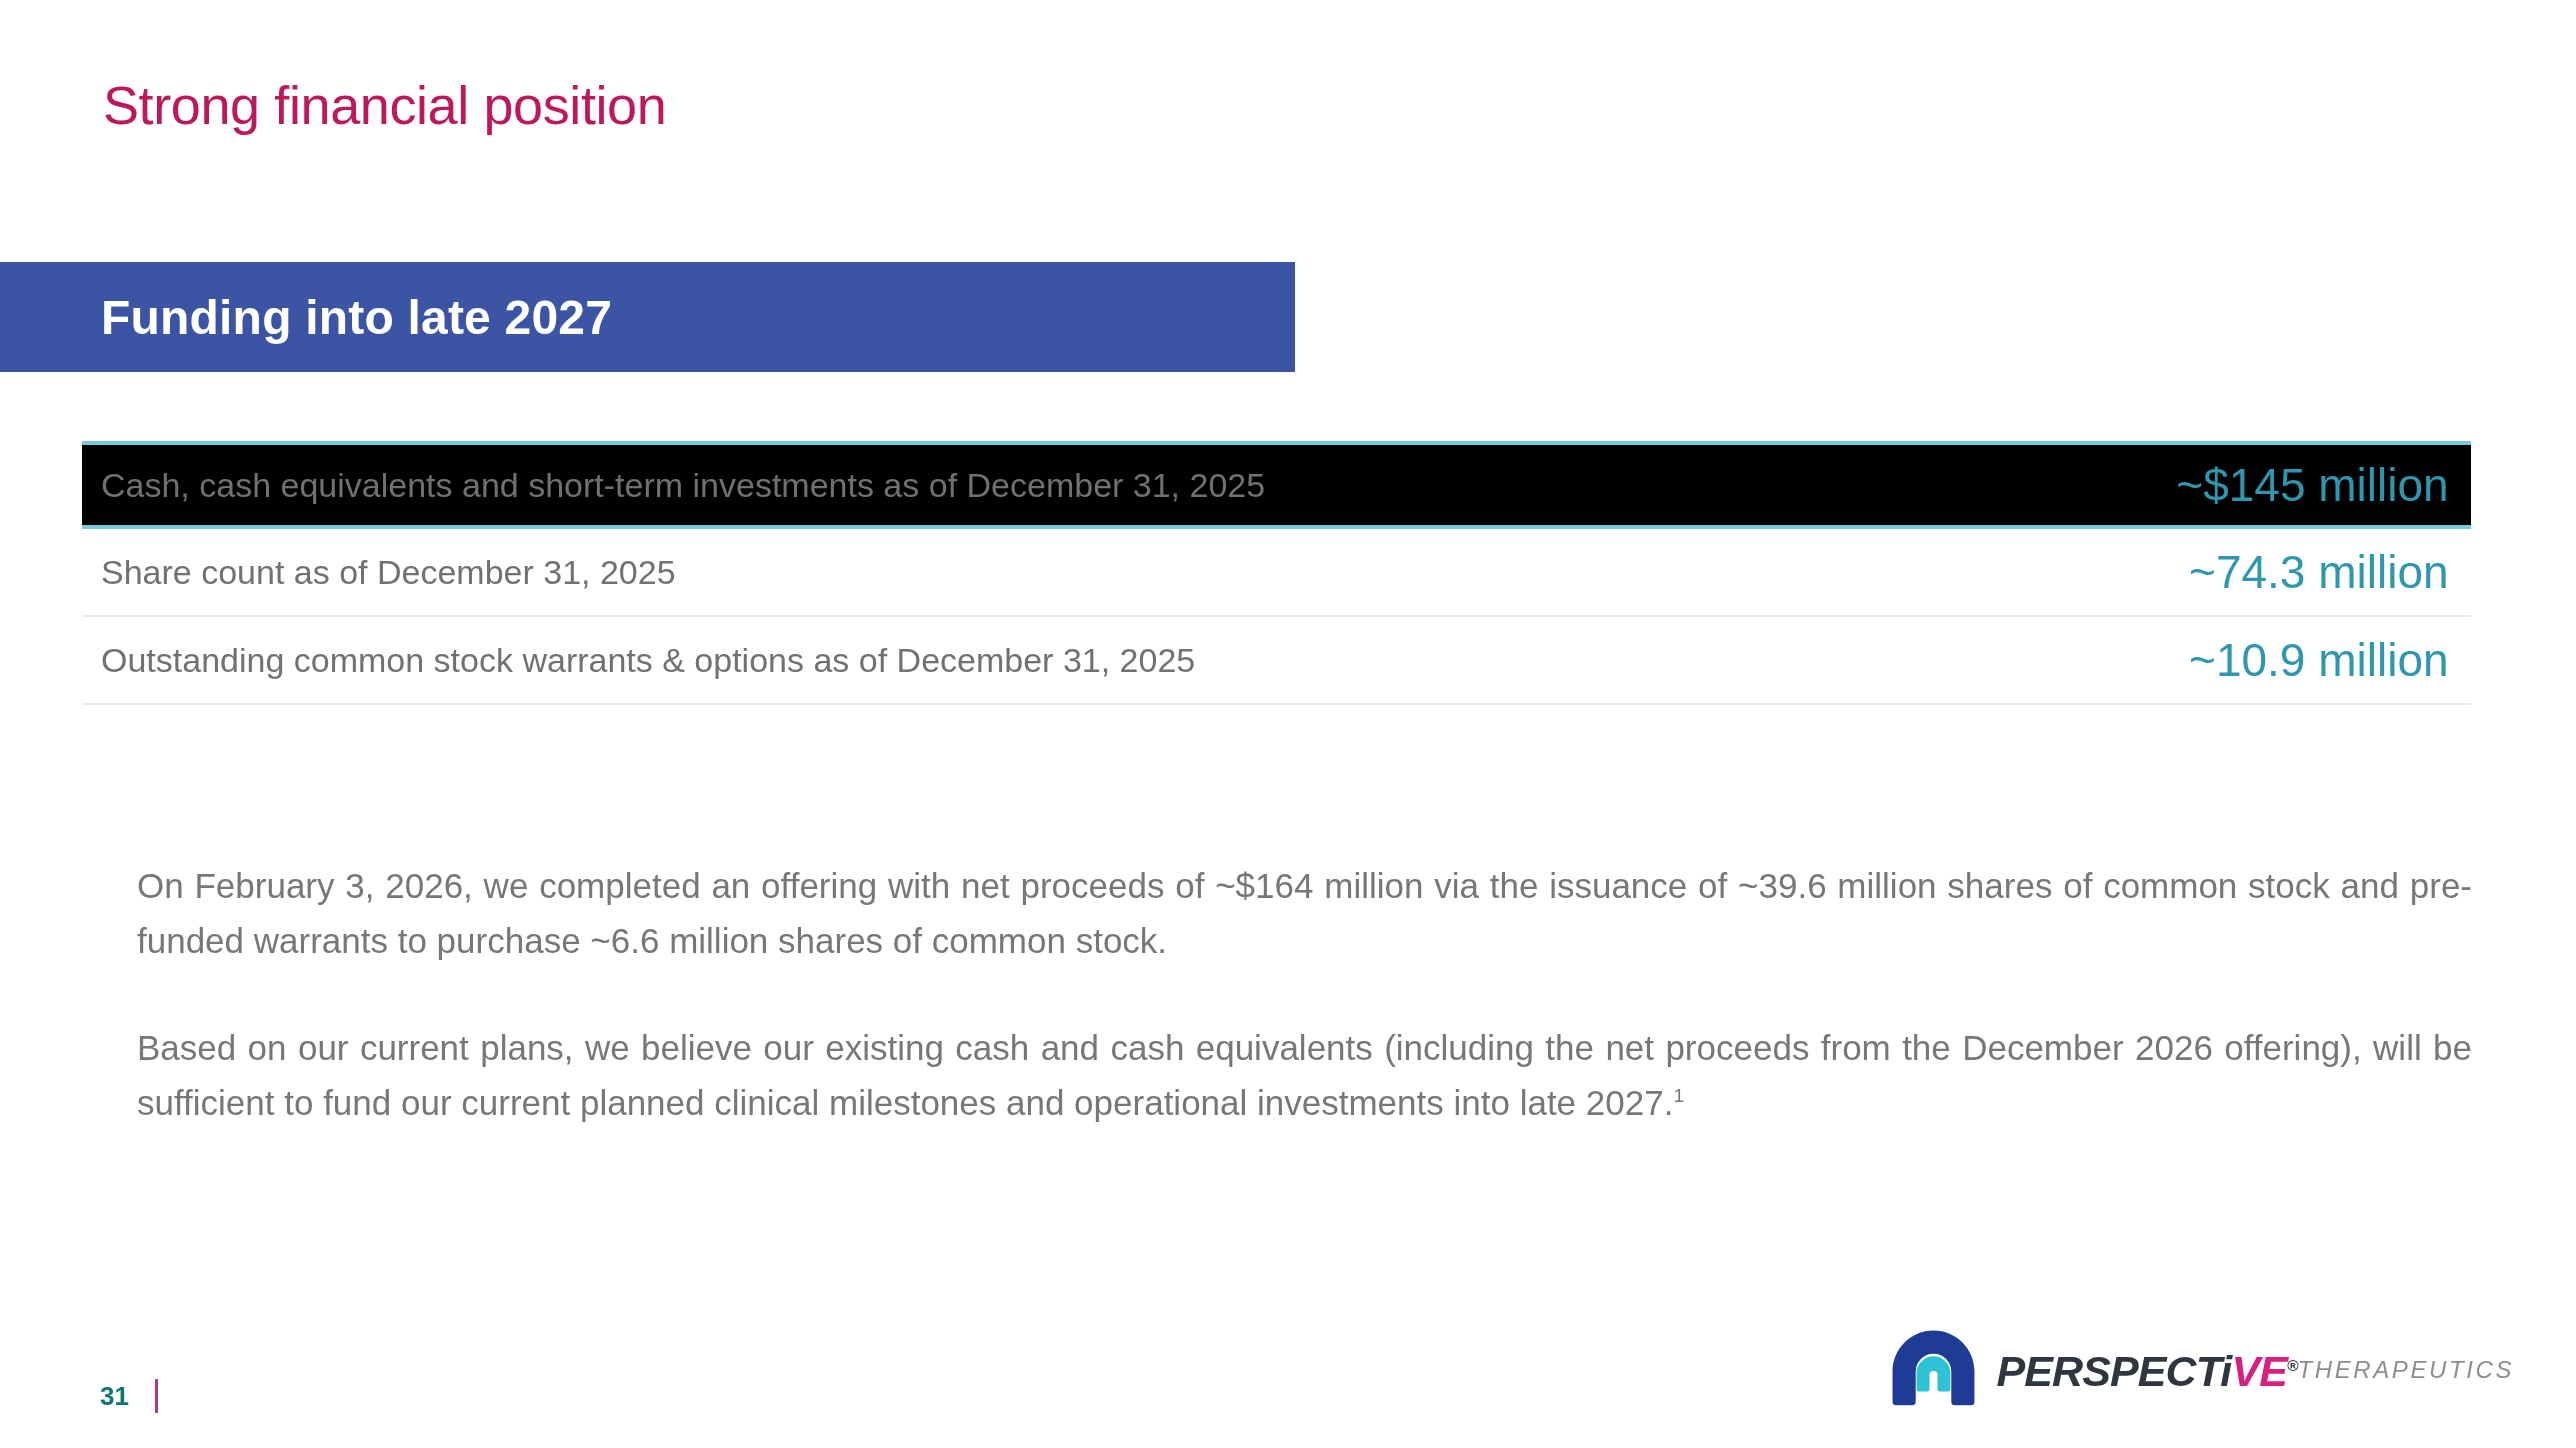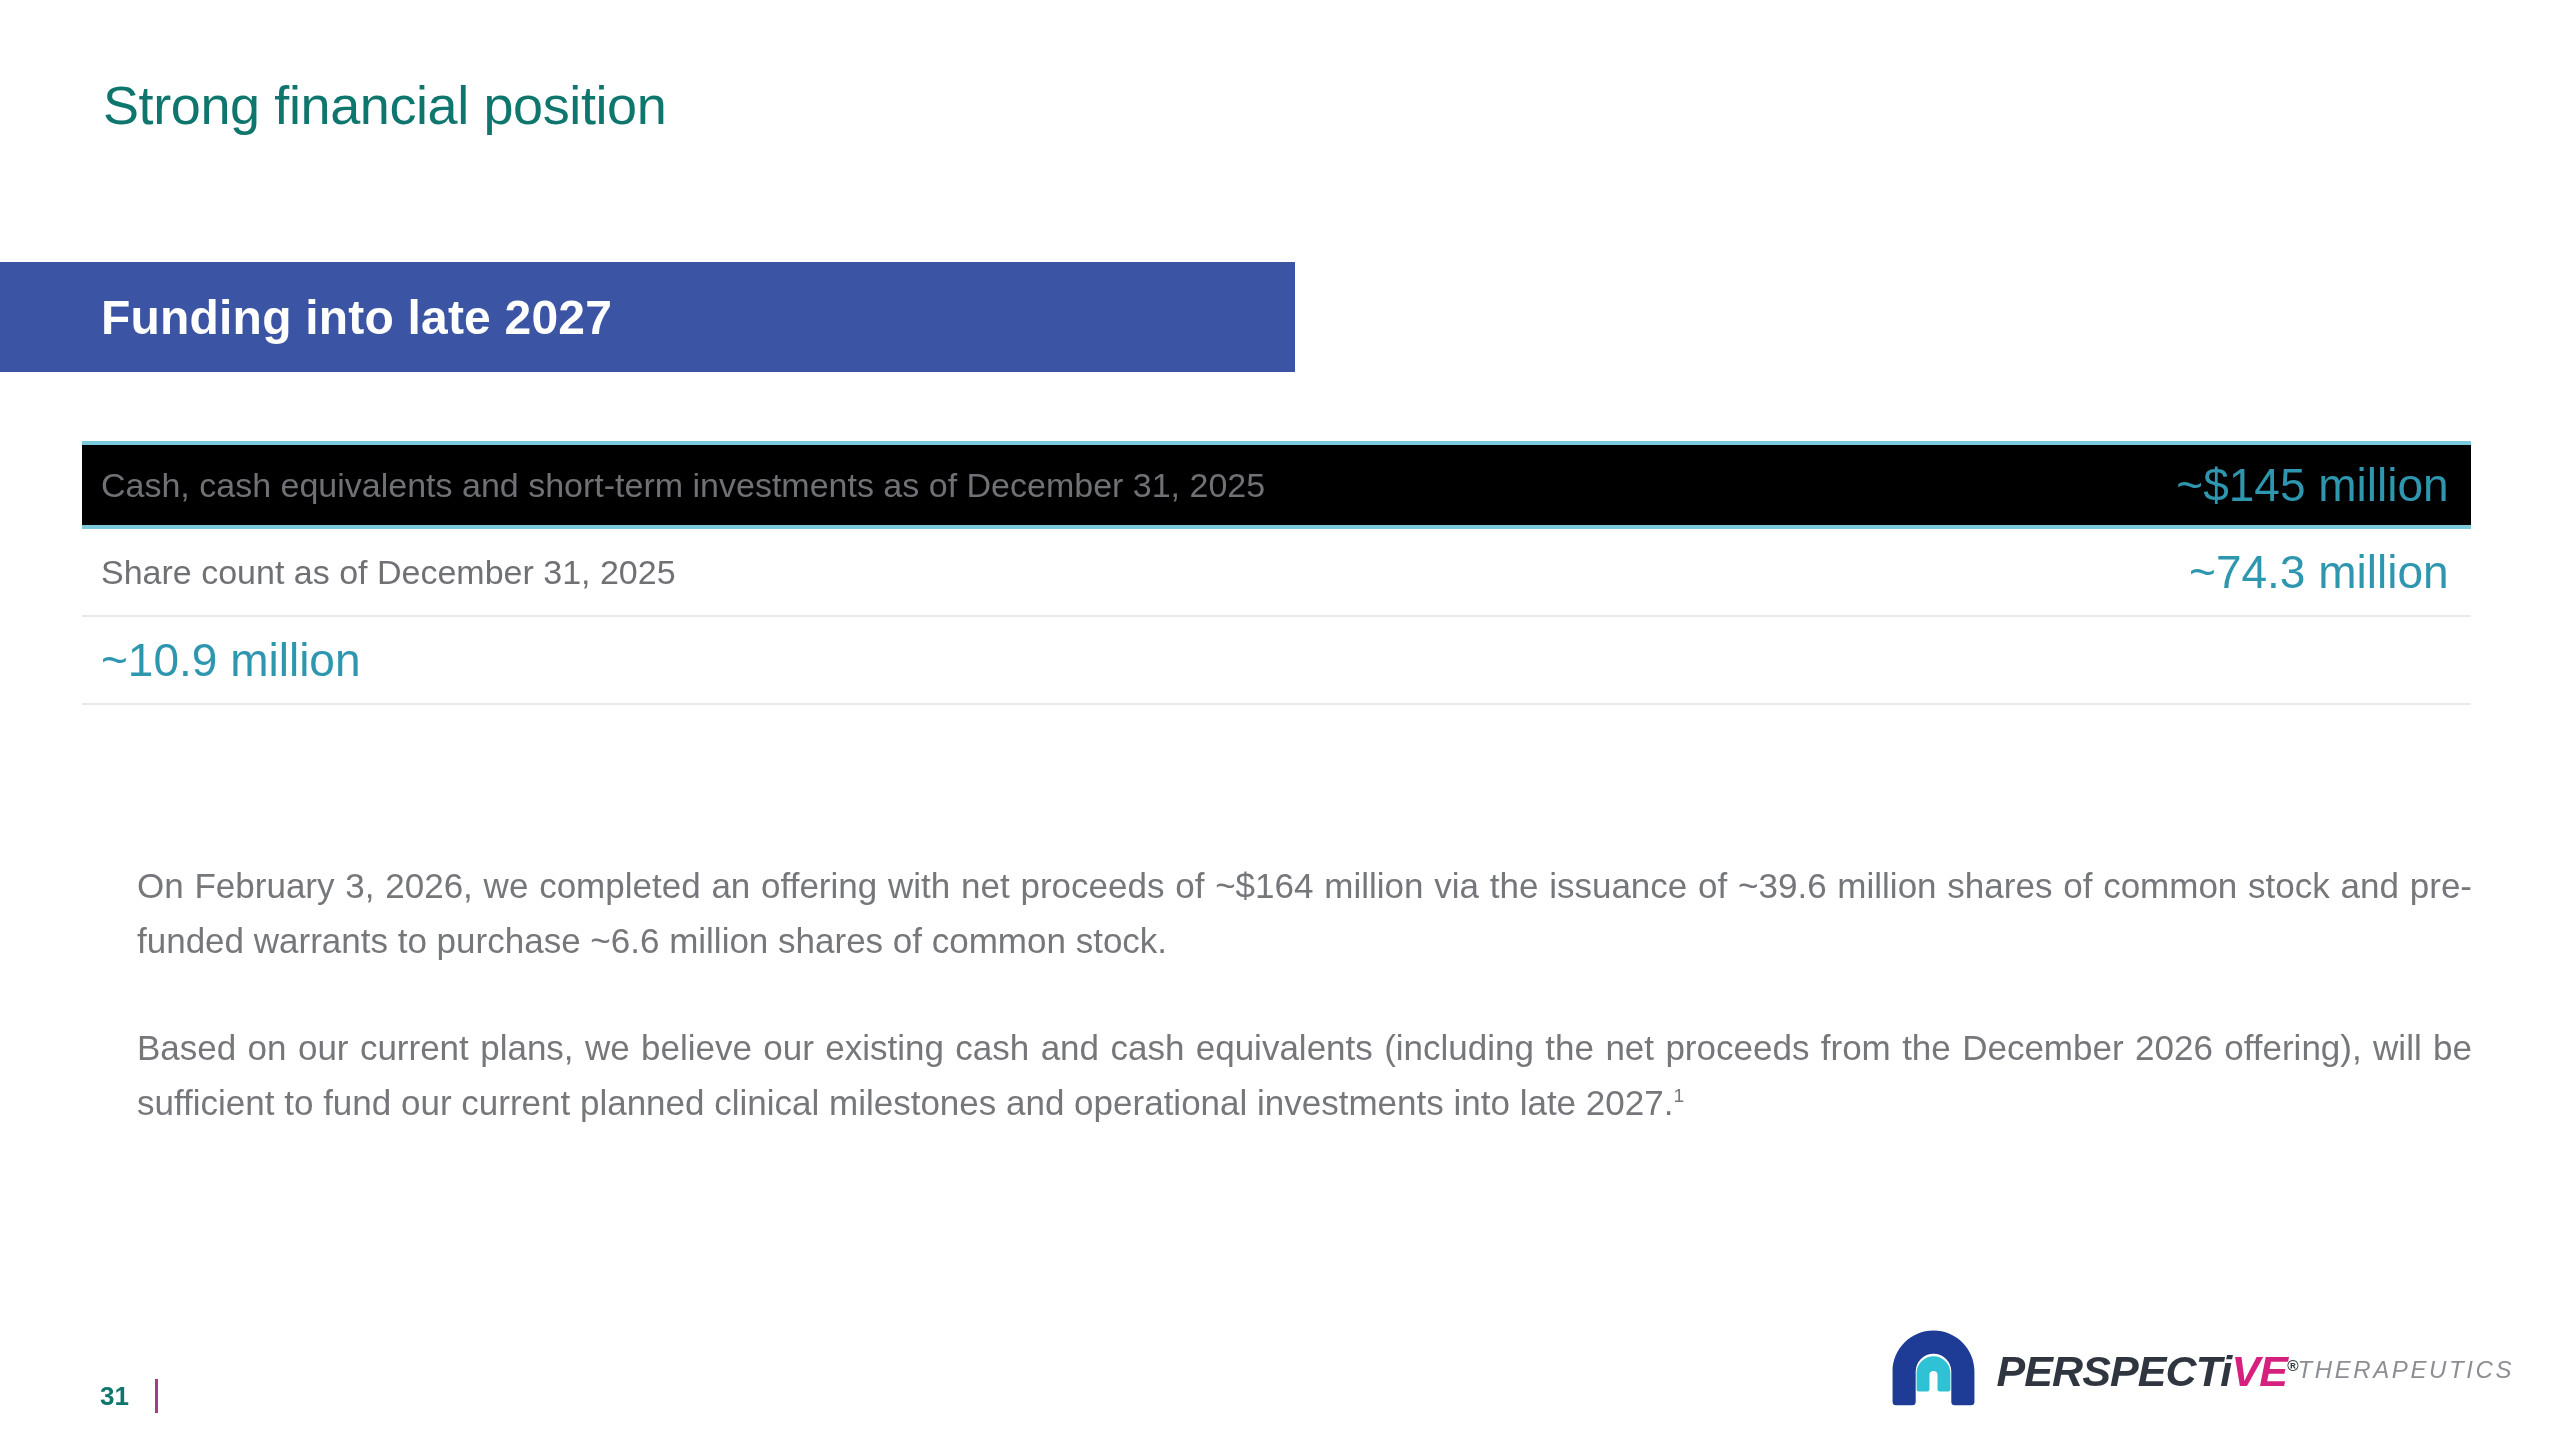--- a/index.html
+++ b/index.html
@@ -19,21 +19,21 @@
     background: #ffffff;
   }
 
   
   .slide-title {
     position: absolute;
     left: 103px;
     top: 74px;
     font-size: 54px;
     font-weight: 400;
-    color: #0f766e;
+    color: #be185d;
     letter-spacing: -0.4px;
     white-space: nowrap;
   }
 
   
   .banner {
     position: absolute;
     left: 0px;
     top: 262px;
     width: 1295px;
@@ -190,20 +190,21 @@
       <span class="metric-label">Cash, cash equivalents and short-term investments as of December 31, 2025</span>
       <span class="metric-value">~$145 million</span>
     </div>
 
     <div class="metric-row">
       <span class="metric-label">Share count as of December 31, 2025</span>
       <span class="metric-value">~74.3 million</span>
     </div>
 
     <div class="metric-row">
+      <span class="metric-label">Outstanding common stock warrants &amp; options as of December 31, 2025</span>
       <span class="metric-value">~10.9 million</span>
     </div>
 
   </div>
 
   <div class="body-copy">
     <p class="para">On February 3, 2026, we completed an offering with net proceeds of ~$164 million via the issuance of ~39.6 million shares of common stock and pre-funded warrants to purchase ~6.6 million shares of common stock.</p>
 
     <p class="para">
       <span>Based on our current plans, we believe our existing cash and cash equivalents (including the net proceeds from the December 2026 offering), will be sufficient to fund our current planned clinical milestones and operational investments into late 2027.</span><sup>1</sup>

